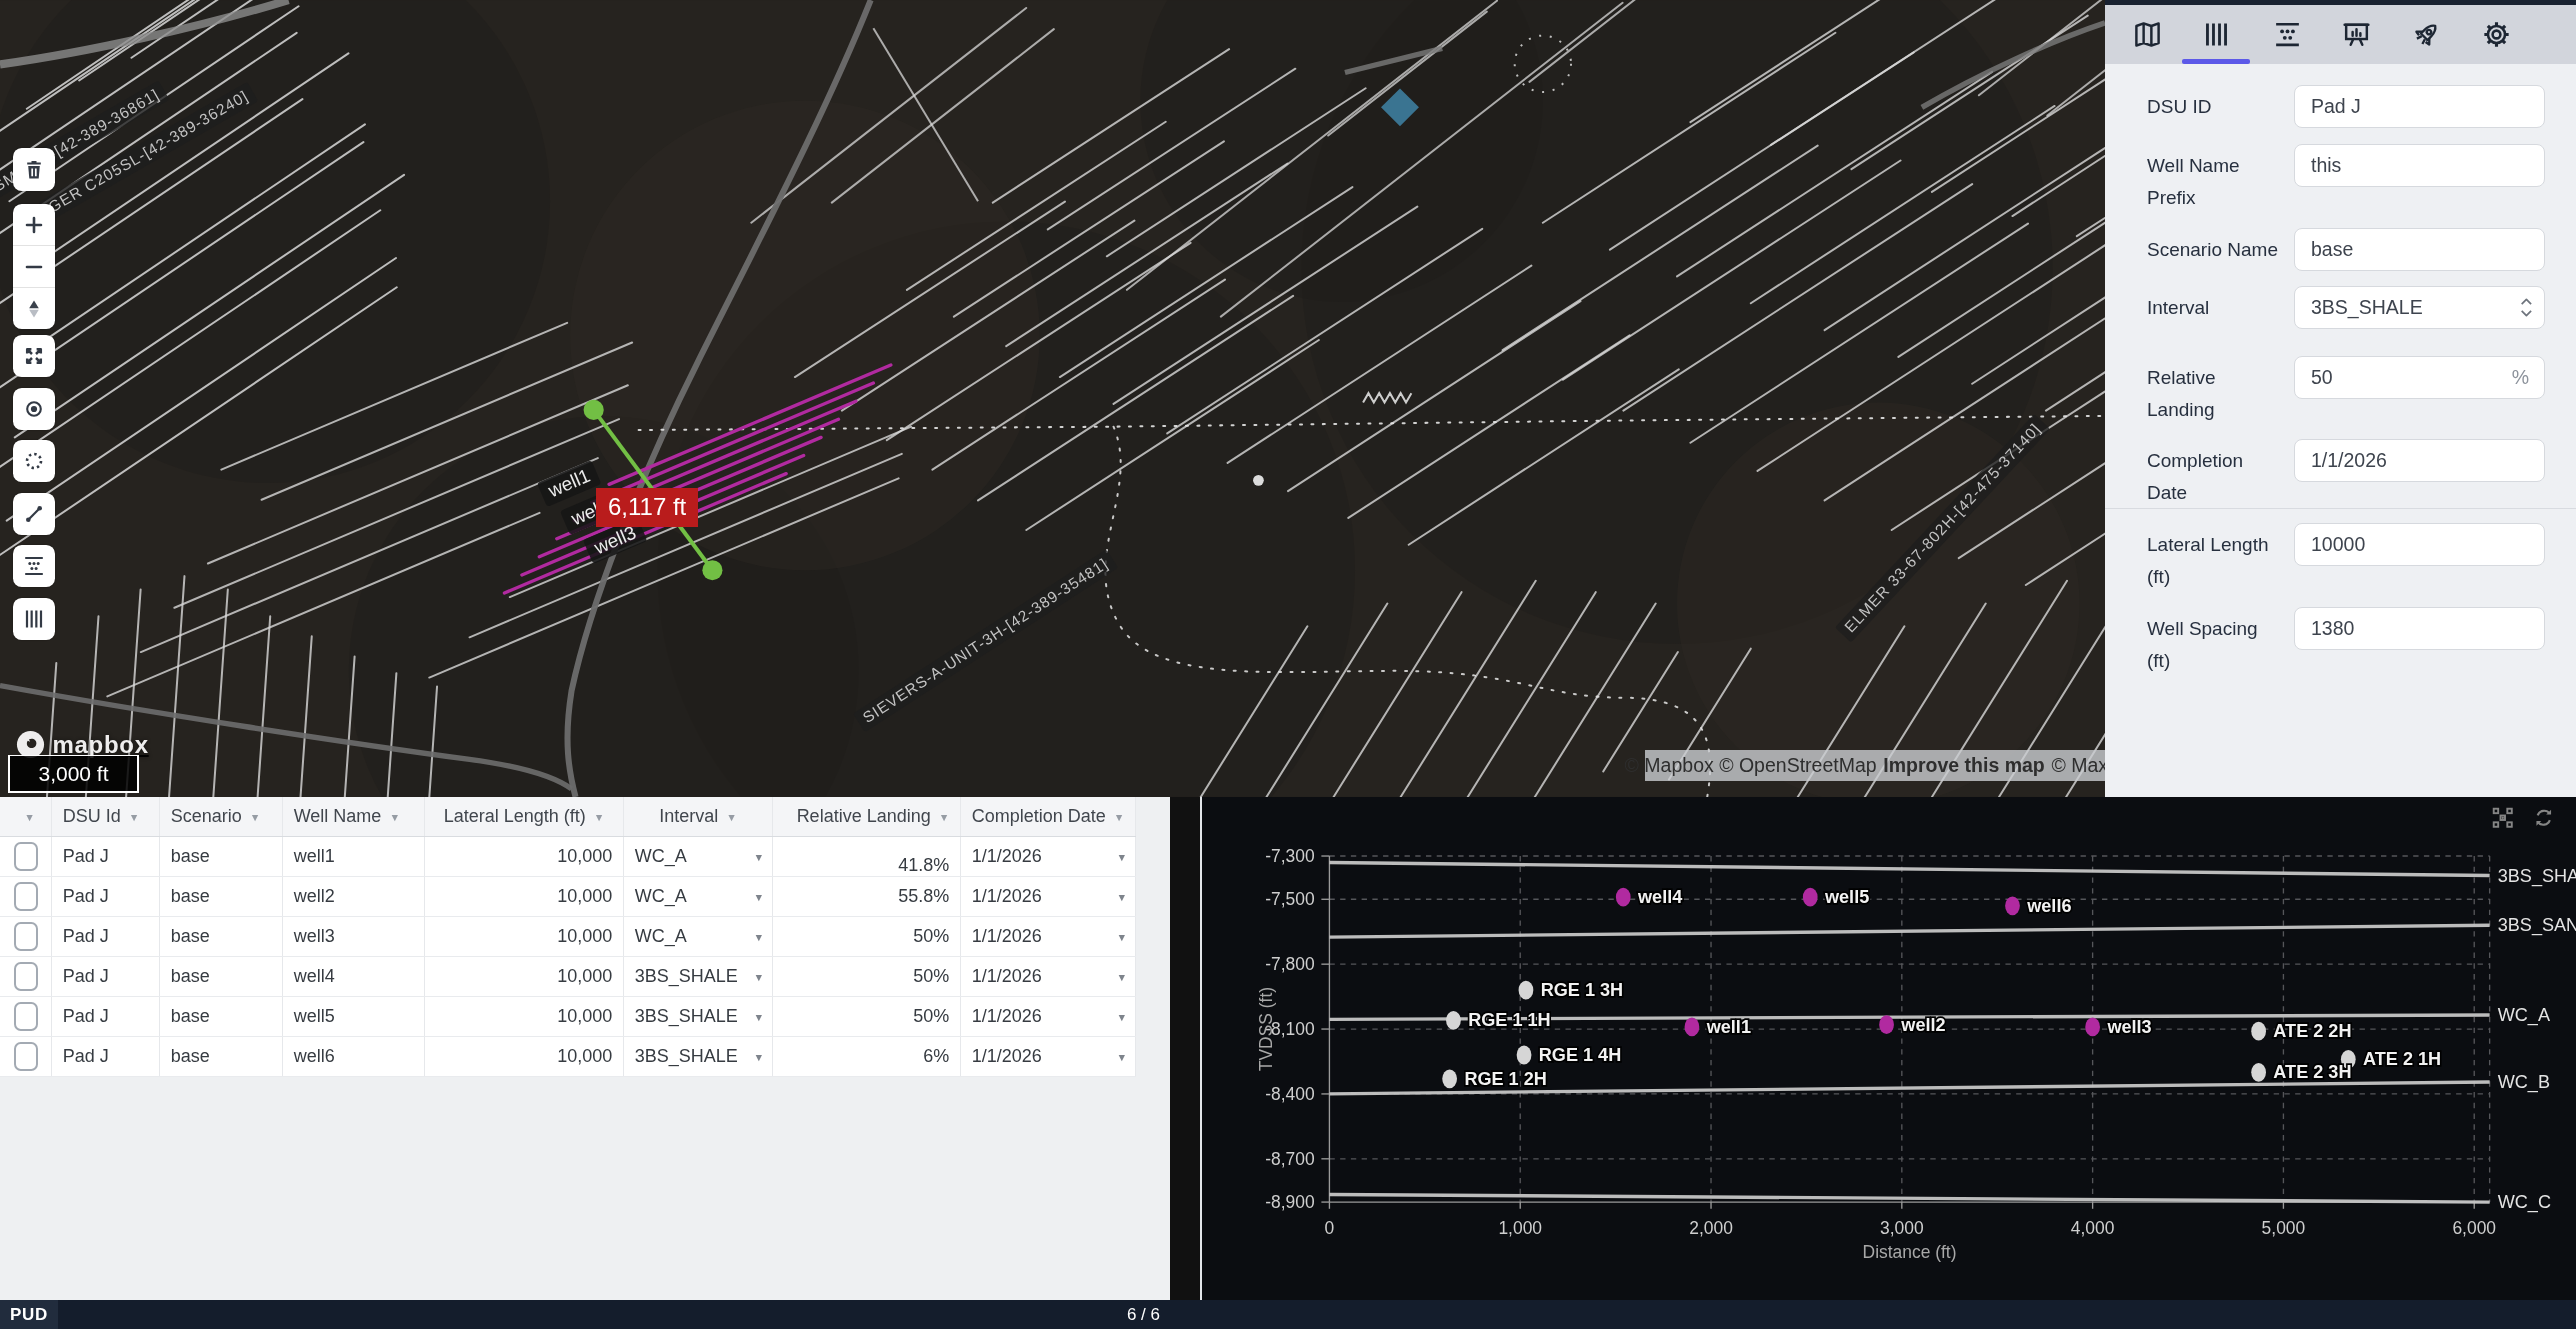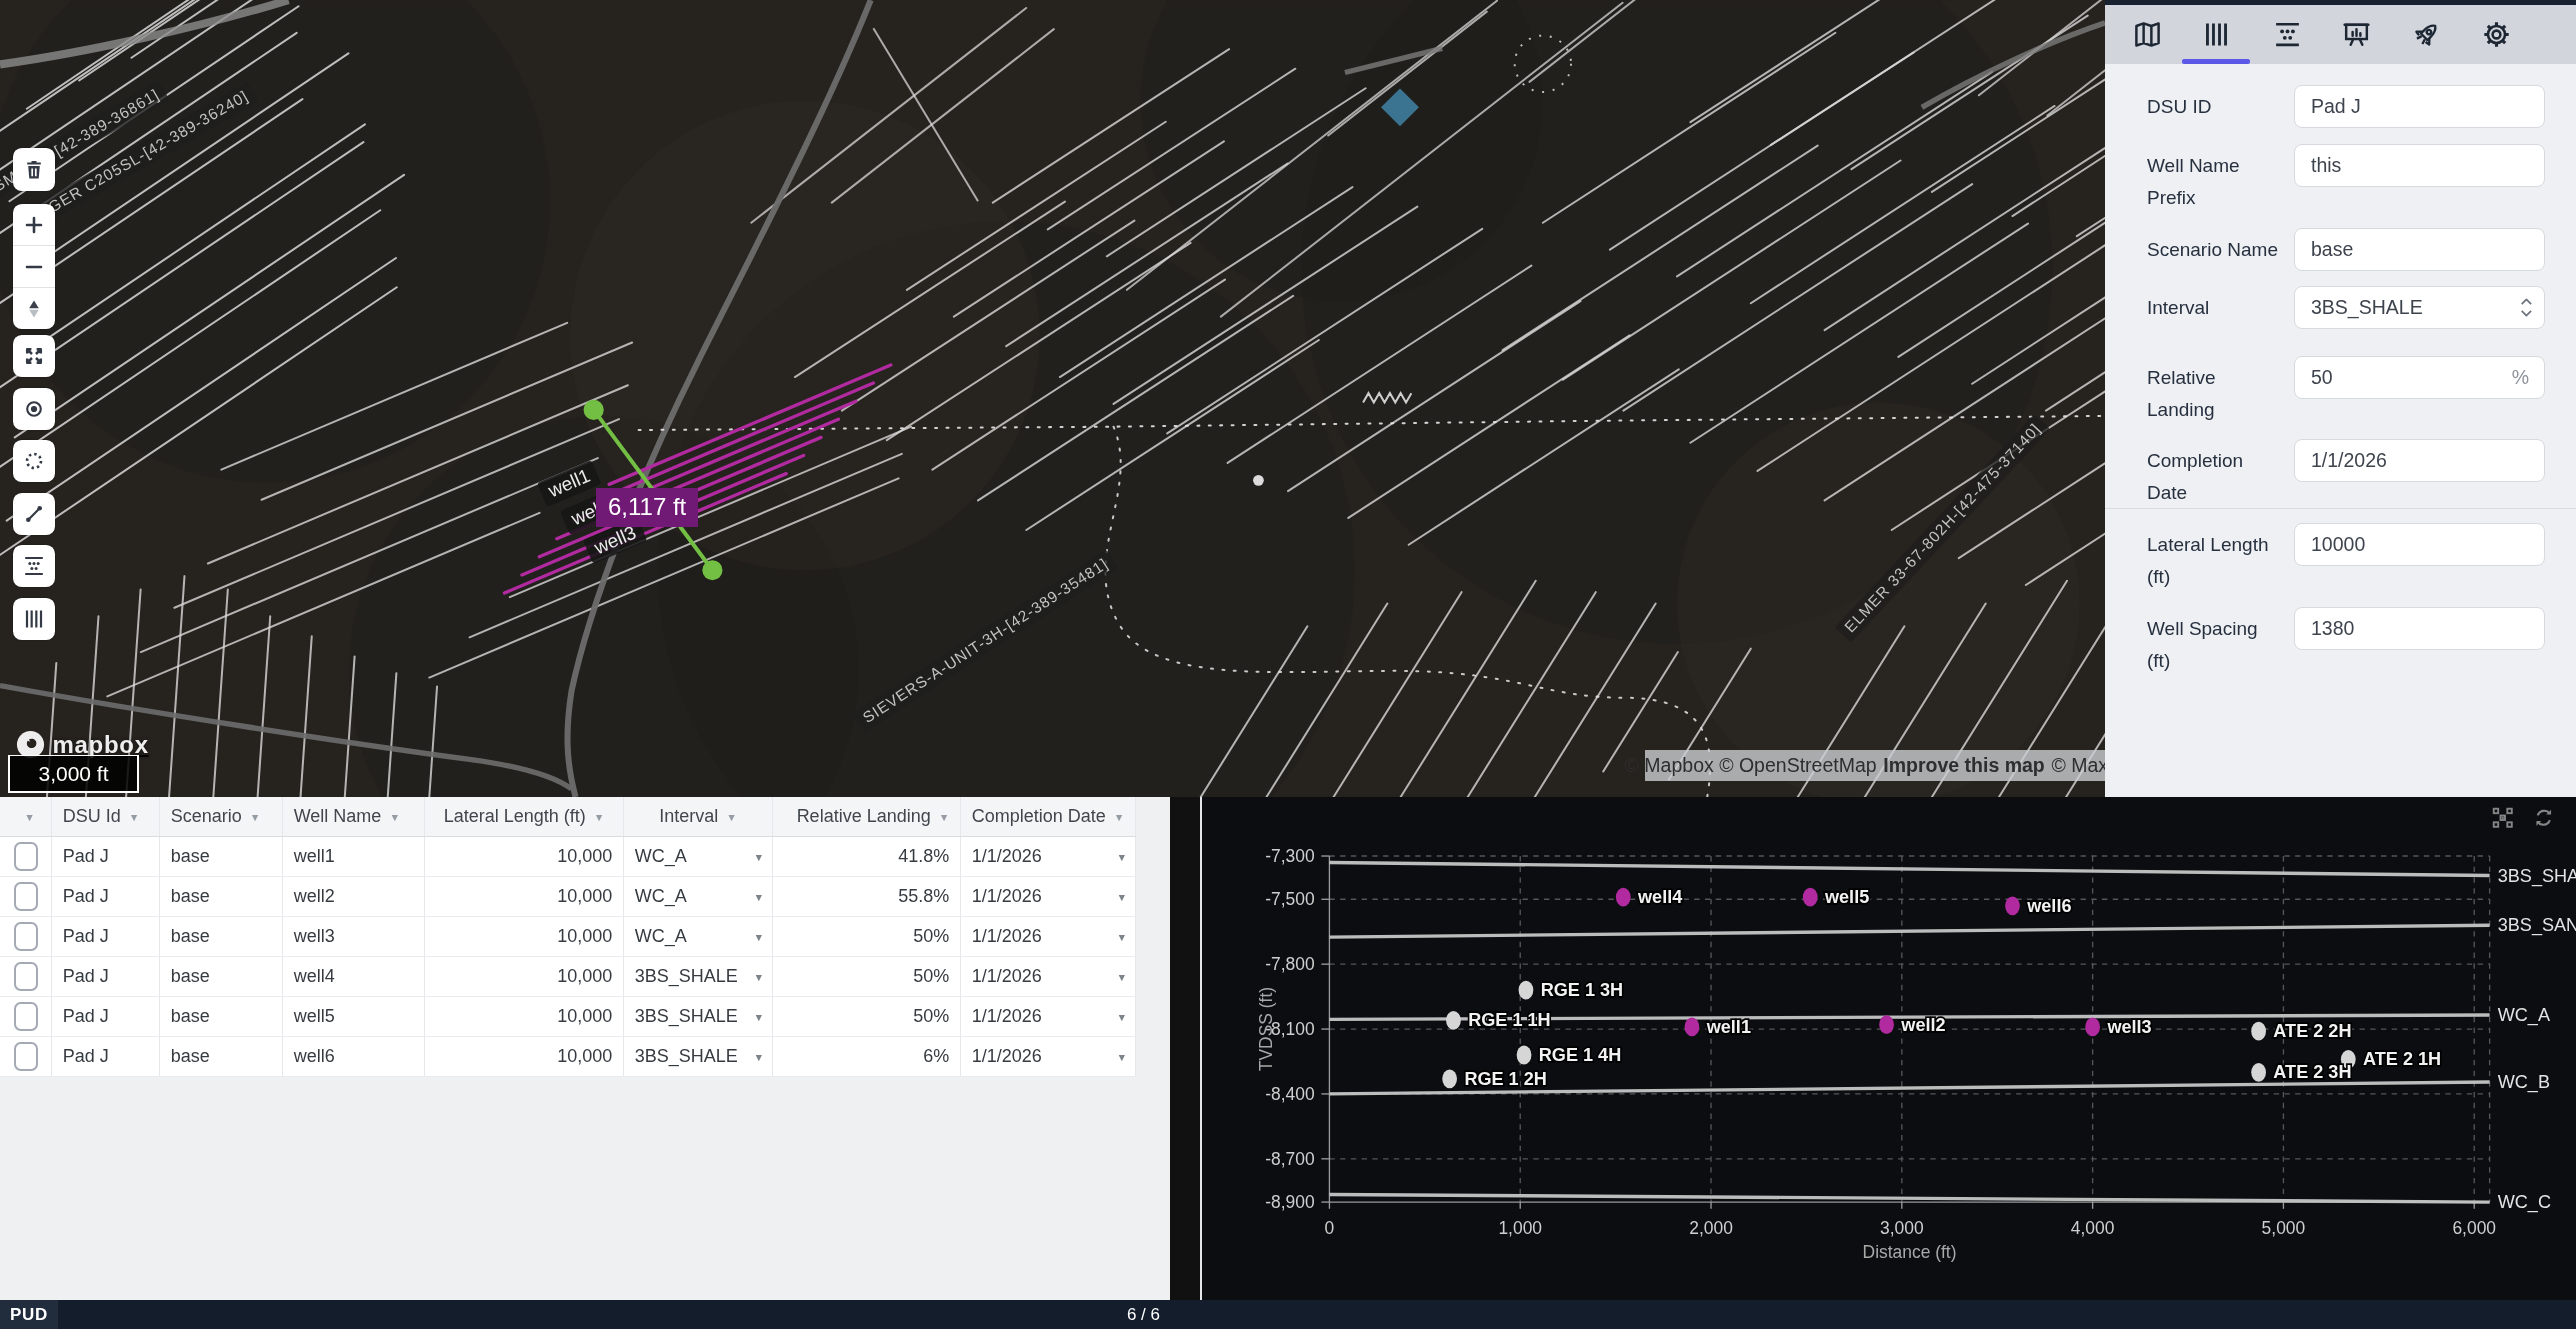--- a/index.html
+++ b/index.html
@@ -5,21 +5,21 @@
   html,body{margin:0;padding:0;background:#111;overflow:hidden;}
   body{width:2576px;height:1330px;position:relative;font-family:"Liberation Sans",sans-serif;}
   #app{position:absolute;inset:0;}
   
   #map-pane{position:absolute;left:0;top:0;width:2105px;height:797px;background:#26231f;overflow:hidden;}
   #map-svg{position:absolute;left:0;top:0;}
   .survey-label{position:absolute;transform-origin:left center;background:rgba(30,30,30,.78);
     color:#c3c3c3;font-size:15.4px;letter-spacing:1px;padding:2px 6.7px;border-radius:2.7px;white-space:nowrap;}
   .well-chip{position:absolute;transform-origin:left center;background:rgba(22,22,22,.88);
     color:#ececec;font-size:19px;padding:2px 8px;border-radius:3.4px;white-space:nowrap;}
-  #measure-chip{position:absolute;left:596px;top:488px;background:#701a75;color:#fff;font-size:24px;
+  #measure-chip{position:absolute;left:596px;top:488px;background:#b91c1c;color:#fff;font-size:24px;
     padding:5.4px 12px;white-space:nowrap;}
   #map-toolbar{position:absolute;left:0;top:0;}
   .mbtn{position:absolute;left:13.4px;width:42px;background:#fff;border-radius:8.7px;
     box-shadow:0 0 0 1.3px rgba(0,0,0,.10);display:flex;align-items:center;justify-content:center;color:#333a45;}
   .mbtn svg{width:24px;height:24px;}
   .mgroup{position:absolute;left:13.4px;width:42px;background:#fff;border-radius:8.7px;
     box-shadow:0 0 0 1.3px rgba(0,0,0,.10);display:flex;flex-direction:column;}
   .mgroup .cell{height:41px;display:flex;align-items:center;justify-content:center;color:#333a45;border-bottom:0.7px solid #e2e2e2;}
   .mgroup .cell:last-child{border-bottom:none;}
   .mgroup svg{width:24px;height:24px;}
@@ -421,21 +421,21 @@
           <div class="tcell" style="width: 142px;">
             <span>well1</span>
           </div>
           <div class="tcell" style="width: 199px; justify-content: flex-end;">
             <span>10,000</span>
           </div>
           <div class="tcell" style="width: 149px;">
             <span>WC_A</span>
             <span class="cell-caret">▼</span>
           </div>
-          <div class="tcell" style="width: 188px; justify-content: flex-end;">
+          <div class="tcell" style="width: 188px; justify-content: flex-end; align-items: flex-end;">
             <span>41.8%</span>
           </div>
           <div class="tcell" style="width: 175px;">
             <span>1/1/2026</span>
             <span class="cell-caret">▼</span>
           </div>
         </div>
         <div class="trow">
           <div class="tcell" style="width: 52px; justify-content: center;">
             <div class="cbx"></div>

